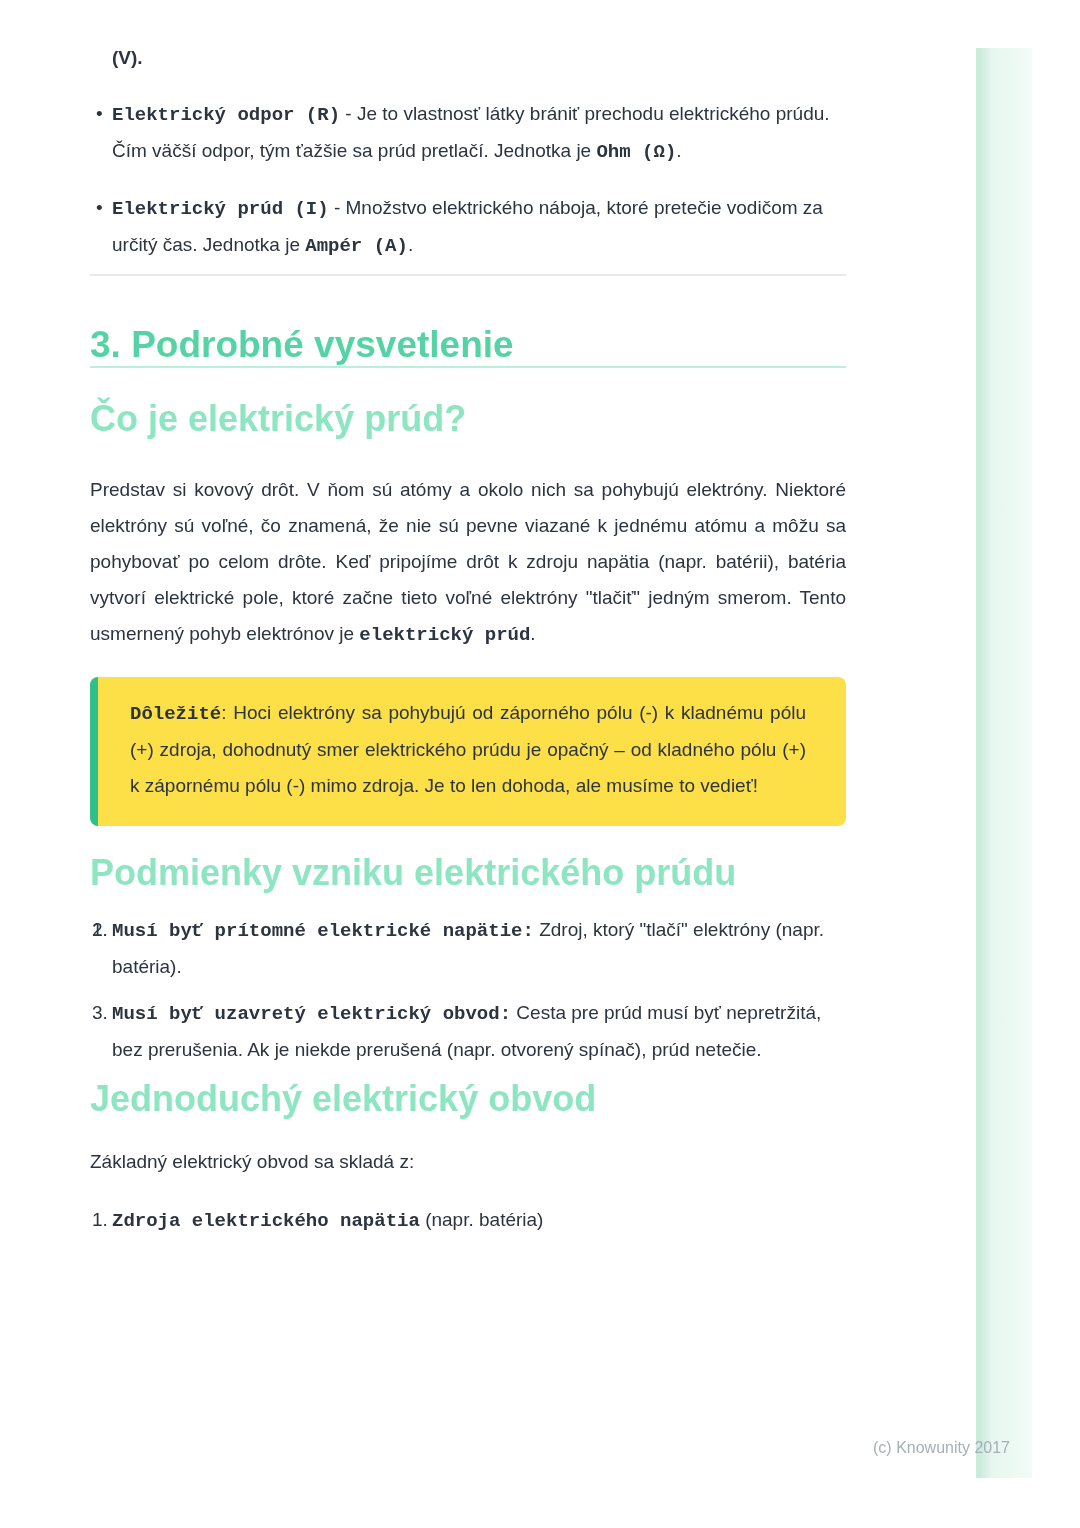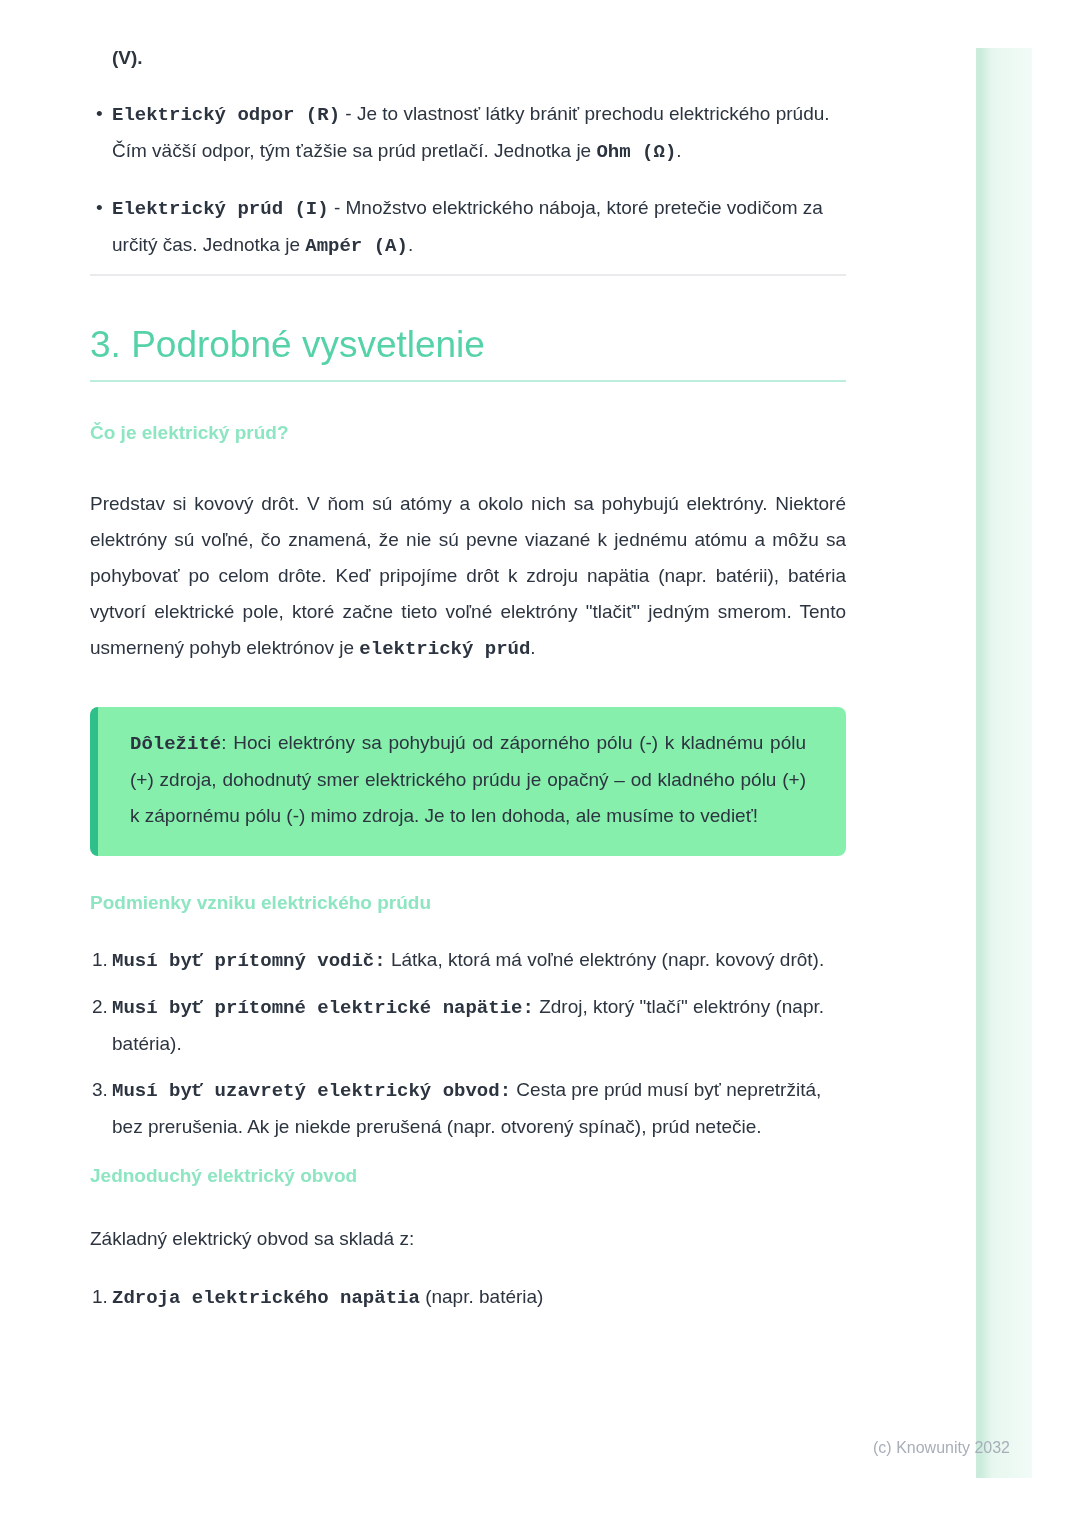--- a/index.html
+++ b/index.html
@@ -22,33 +22,33 @@
   .cont-line { margin-top:40px; padding-left:22px; font-weight:bold; }
 
   ul.toplist { list-style:none; margin-top:20px; }
   ul.toplist li { position:relative; padding-left:22px; margin-bottom:20px; }
   ul.toplist li:last-child { margin-bottom:0; }
   .bullet-dot { position:absolute; left:6px; top:0; font-size:19px; }
 
   hr.divider { border:none; border-top:2px solid #e9eaec; margin-top:10px; }
 
   h2.section-title {
-    margin-top:48px; font-size:37px; line-height:42px; font-weight:normal;
-    color:#55d3a6; padding-bottom:14px; border-bottom:2px solid #bceedc;
+    margin-top:48px; font-size:37px; line-height:42px; font-weight:bold;
+    color:#55d3a6; border-bottom:2px solid #bceedc;
   }
-  h3.sub-title { font-size:19px; line-height:34px; font-weight:bold; color:#8de5c2; }
+  h3.sub-title { font-size:36px; line-height:34px; font-weight:bold; color:#8de5c2; }
   .mt-h3-1 { margin-top:34px; }
   .mt-h3-2 { margin-top:30px; }
   .mt-h3-3 { margin-top:14px; }
 
   p.para { margin-top:36px; text-align:justify; }
   p.para-sm { margin-top:28px; }
 
   .callout {
-    margin-top:40px; background:#86efac; border-left:8px solid #2fbf8a;
+    margin-top:24px; background:#fde047; border-left:8px solid #2fbf8a;
     border-radius:8px; padding:18px 40px 22px 32px;
   }
   .callout p { text-align:justify; }
 
   ol.numlist { list-style:none; margin-top:22px; }
   ol.numlist li { position:relative; padding-left:22px; margin-bottom:10px; }
   ol.numlist li:last-child { margin-bottom:0; }
   .num { position:absolute; left:2px; top:0; }
 
   .footer-credit {
@@ -87,21 +87,20 @@
   <div class="callout">
     <p><span class="b">Dôležité</span><span>: Hoci elektróny sa pohybujú od záporného pólu (-) k kladnému pólu (+) zdroja, </span><span class="i">dohodnutý smer</span><span> elektrického prúdu je opačný – od kladného pólu (+) k zápornému pólu (-) mimo zdroja. Je to len dohoda, ale musíme to vedieť!</span></p>
   </div>
 
   <h3 class="sub-title mt-h3-2">Podmienky vzniku elektrického prúdu</h3>
 
 
   <ol class="numlist">
     <li>
       <span class="num">1.</span>
-      <span><span class="b">Musí byť prítomný vodič:</span><span> Látka, ktorá má voľné elektróny (napr. kovový drôt).</span></span>
     </li>
     <li>
       <span class="num">2.</span>
       <span><span class="b">Musí byť prítomné elektrické napätie:</span><span> Zdroj, ktorý "tlačí" elektróny (napr. batéria).</span></span>
     </li>
     <li>
       <span class="num">3.</span>
       <span><span class="b">Musí byť uzavretý elektrický obvod:</span><span> Cesta pre prúd musí byť nepretržitá, bez prerušenia. Ak je niekde prerušená (napr. otvorený spínač), prúd netečie.</span></span>
     </li>
   </ol>
@@ -112,13 +111,13 @@
 
   <ol class="numlist">
     <li>
       <span class="num">1.</span>
       <span><span class="b">Zdroja elektrického napätia</span><span> (napr. batéria)</span></span>
     </li>
   </ol>
 
 </div>
 
-<div class="footer-credit">(c) Knowunity 2032</div>
+<div class="footer-credit">(c) Knowunity 2017</div>
 
 </body></html>

